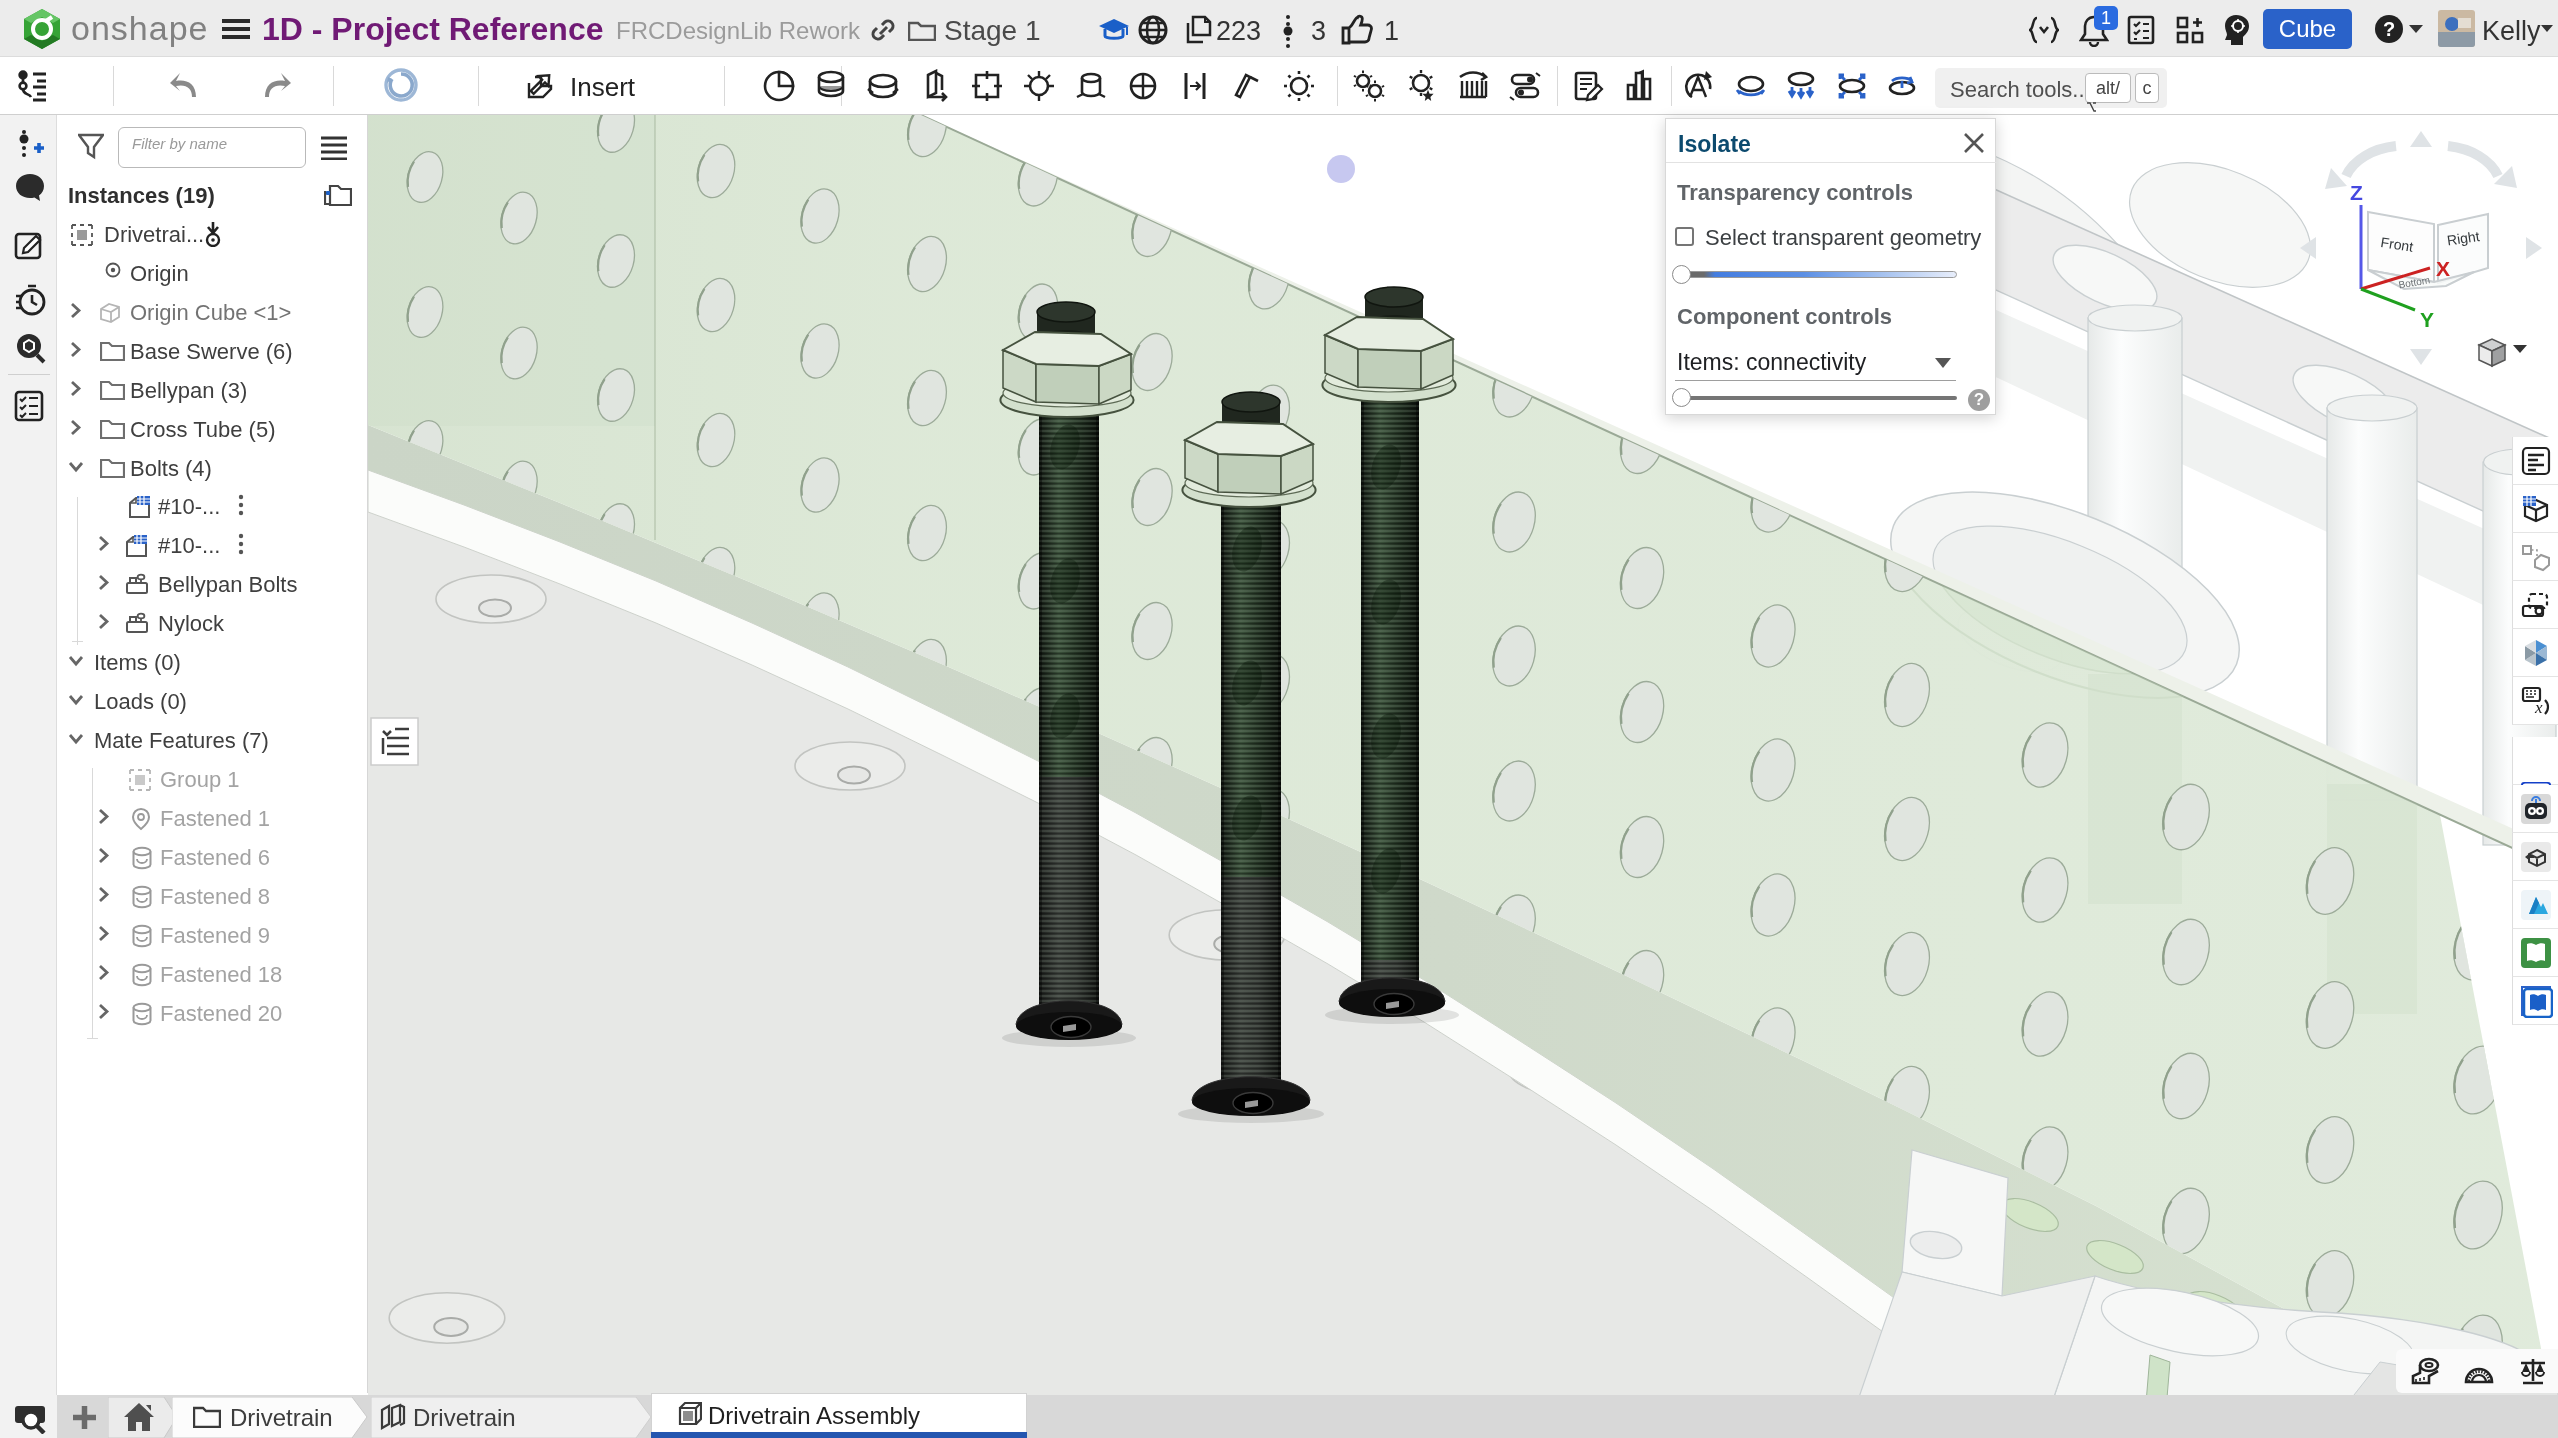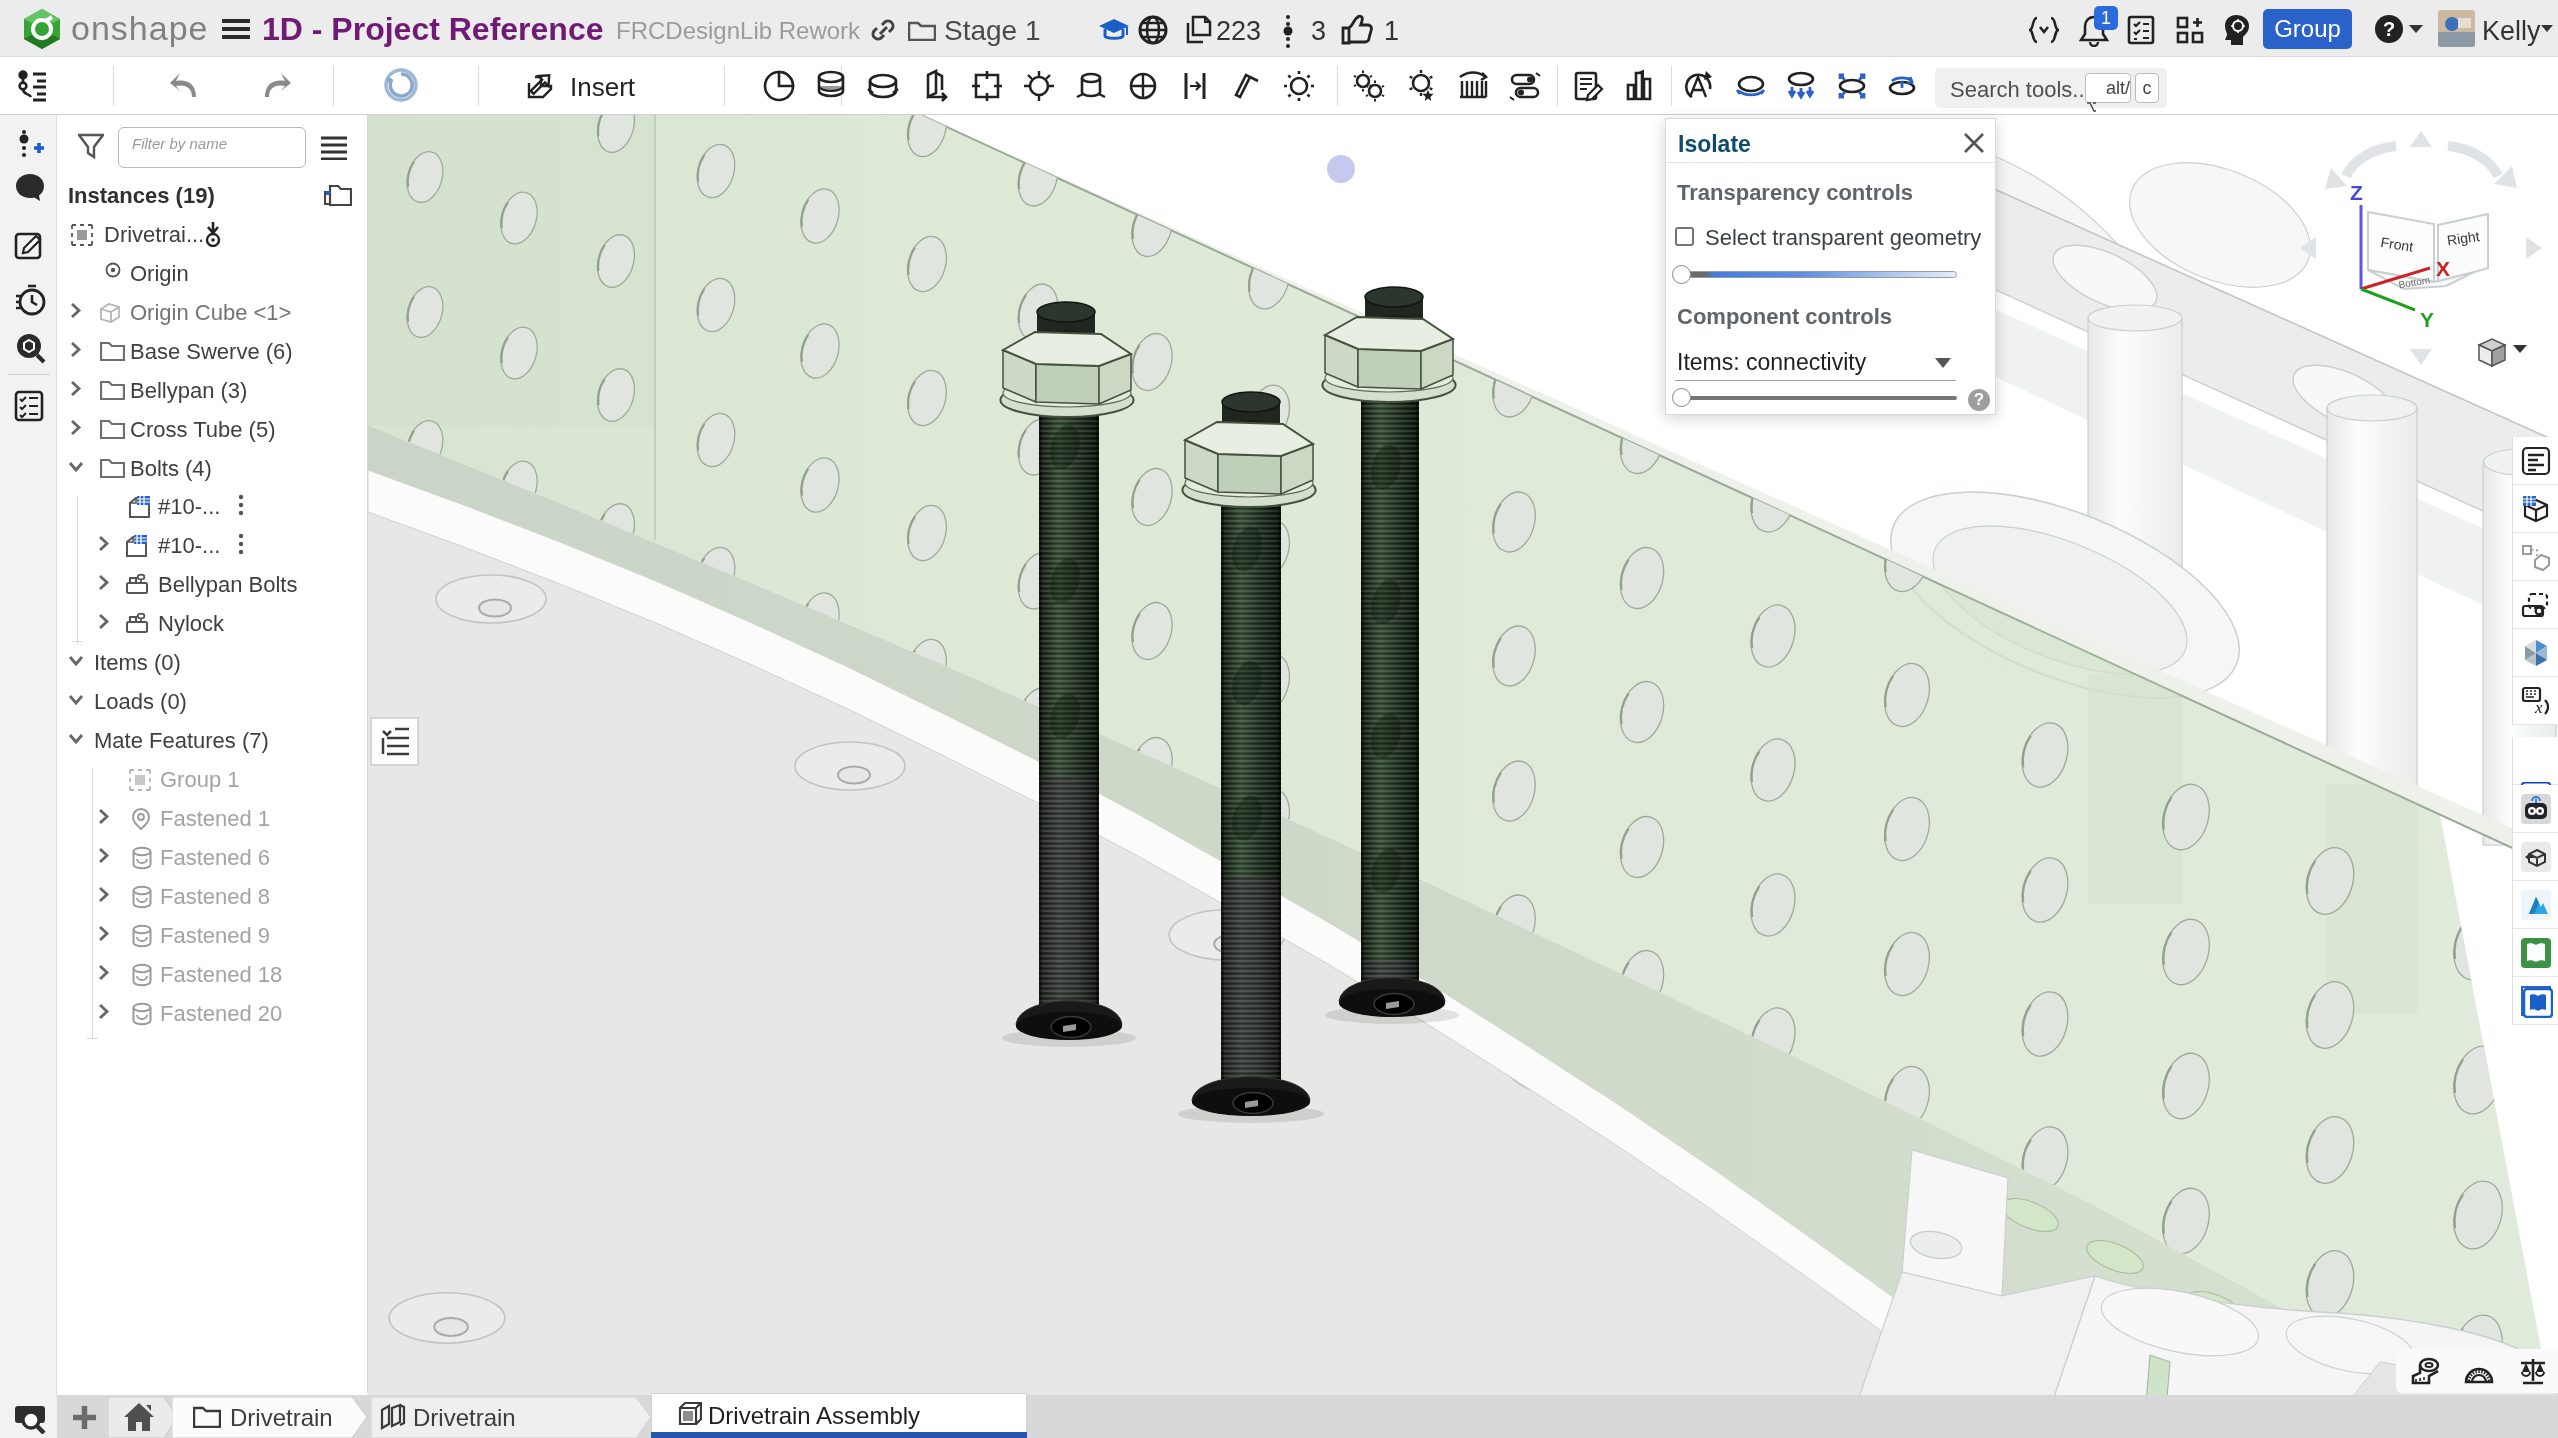--- a/index.html
+++ b/index.html
@@ -115,21 +115,21 @@
         </g>
       </svg>
     </div>
 <div class="abs" style="left:2222px;top:13px">
       <svg width="30" height="34" viewBox="0 0 30 34">
         <path d="M14,2 C7,2 3,7 3,13 c0,4 2,6 2,9 l-2,5 h6 v5 h12 v-8 c3,-3 6,-6 6,-11 C27,6 21,2 14,2 z" fill="#222"></path>
         <circle cx="16" cy="13" r="5" fill="none" stroke="#fff" stroke-width="2"></circle>
         <path d="M16,6 v3 M16,17 v3 M9,13 h3 M20,13 h3" stroke="#fff" stroke-width="1.6"></path>
       </svg>
     </div>
-<div class="abs" style="left:2263px;top:9px;width:89px;height:40px;background:#2a62c9;border-radius:5px;color:#fff;font-size:24px;font-weight:500;text-align:center;line-height:40px">Group</div>
+<div class="abs" style="left:2263px;top:9px;width:89px;height:40px;background:#2a62c9;border-radius:5px;color:#fff;font-size:24px;font-weight:500;text-align:center;line-height:40px">Cube</div>
 <div class="abs" style="left:2374px;top:14px">
       <svg width="30" height="30" viewBox="0 0 30 30">
         <circle cx="15" cy="15" r="14" fill="#222"></circle>
         <text x="15" y="22" font-size="20" font-weight="bold" fill="#fff" text-anchor="middle" font-family="Liberation Sans,sans-serif">?</text>
       </svg>
     </div>
 <div class="abs" style="left:2408px;top:24px">
       <svg width="16" height="10" viewBox="0 0 16 10">
         <path d="M1,1 l7,8 l7,-8" fill="#333"></path>
       </svg>
@@ -369,21 +369,21 @@
 <div class="abs" style="left:1885px;top:69px">
       <svg width="34" height="34" viewBox="0 0 34 34">
         <ellipse cx="17" cy="19" rx="12" ry="6" fill="none" stroke="#222" stroke-width="2.6"></ellipse>
         <path d="M7,12 a12,7 0 0 1 20,0" fill="none" stroke="#2a62c9" stroke-width="2.8"></path>
         <path d="M25,8 l2,5 l-5,1" fill="none" stroke="#2a62c9" stroke-width="2.8"></path>
         <path d="M17,19 v-7" fill="none" stroke="#2a62c9" stroke-width="2.8"></path>
       </svg>
     </div>
 <div class="abs" style="left:1935px;top:68px;width:232px;height:40px;background:#f0f0f0;border-radius:5px"></div>
 <div class="abs" style="left:1950px;top:77px;font-size:22px;color:#4f4f4f">Search tools...</div>
-<div class="abs" style="left:2085px;top:73px;width:46px;height:30px;background:#fff;border:1.5px solid #bbb;border-radius:4px;font-size:18px;color:#444;text-align:right;line-height:28px">alt/<svg width="11" height="11" viewBox="0 0 11 11" style="vertical-align:-1px">
+<div class="abs" style="left:2085px;top:73px;width:46px;height:30px;background:#fff;border:1.5px solid #bbb;border-radius:4px;font-size:18px;color:#444;text-align:center;line-height:28px">alt/<svg width="11" height="11" viewBox="0 0 11 11" style="vertical-align:-1px">
         <path d="M1,1 h3 l4,8 h2 M7,1 h3" stroke="#444" stroke-width="1.4" fill="none"></path>
       </svg></div>
 <div class="abs" style="left:2135px;top:73px;width:24px;height:30px;background:#fff;border:1.5px solid #bbb;border-radius:4px;font-size:18px;color:#444;text-align:center;line-height:28px">c</div>
 <div class="abs" style="left:0;top:115px;width:57px;height:1323px;background:#f2f2f2;border-right:1px solid #ddd"></div>
 <div class="abs" style="left:14px;top:128px">
       <svg width="32" height="32" viewBox="0 0 32 32">
         <g fill="#222">
           <circle cx="10" cy="4" r="2"></circle>
           <circle cx="10" cy="11" r="4.5"></circle>
           <circle cx="10" cy="20" r="2"></circle>

